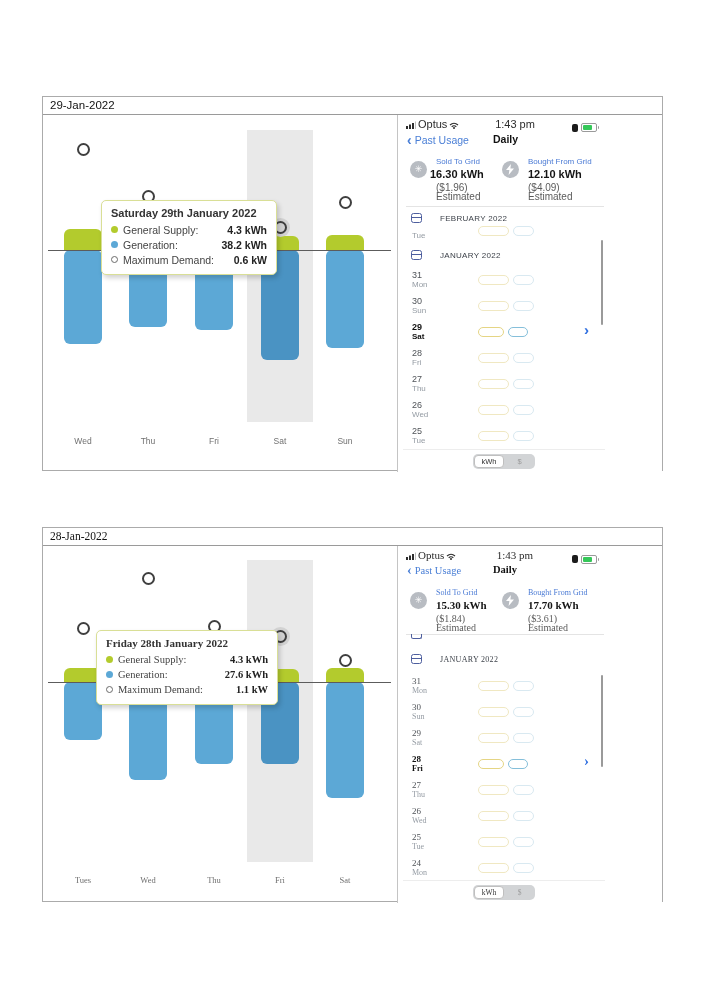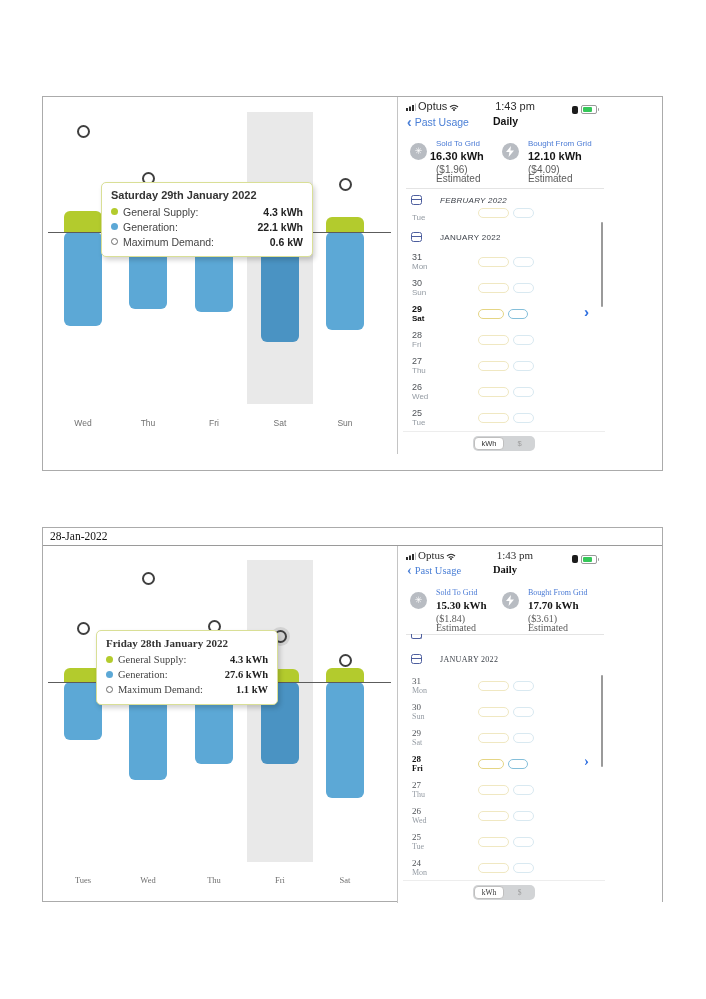--- a/index.html
+++ b/index.html
@@ -61,33 +61,34 @@
   .chev{position:absolute;left:186px;top:-1px;font-size:15px;font-weight:bold;color:#2f6fe0;}
   .sbar{position:absolute;left:203px;width:2px;background:#9a9a9a;border-radius:1px;}
   .toggle{position:absolute;left:75px;top:339px;width:62px;height:15px;background:#d2d4d6;border-radius:5px;display:flex;align-items:center;}
   .tg-left{width:30px;height:13px;margin-left:1px;background:#fff;border:1px solid #bfbfbf;border-radius:4px;font-size:7.5px;color:#333;text-align:center;line-height:12px;box-sizing:border-box;}
   .tg-right{flex:1;font-size:7.5px;color:#9b9b9b;text-align:center;}
 </style>
 </head>
 <body>
 
 <div class="panel" style="top:96px;">
+  <div class="panel-title">29-Jan-2022</div>
   <div class="panel-body">
     <div class="chart">
-      <div class="tooltip" style="left:58px;top:85px;width:212px;">
+      <div class="tooltip" style="left:58px;top:85px;width:176px;">
         <div class="tt-title">Saturday 29th January 2022</div>
         <div class="tt-row">
           <span class="mk green"></span>
           <span class="tt-label">General Supply:</span>
           <span class="tt-val">4.3 kWh</span>
         </div>
         <div class="tt-row">
           <span class="mk blue"></span>
           <span class="tt-label">Generation:</span>
-          <span class="tt-val">22.1 kWh</span>
+          <span class="tt-val">38.2 kWh</span>
         </div>
         <div class="tt-row">
           <span class="mk ringmk"></span>
           <span class="tt-label">Maximum Demand:</span>
           <span class="tt-val">0.6 kW</span>
         </div>
       </div>
     <div class="band" style="left: 204px; top: 15px; width: 66px; height: 292px;"></div>
         <div class="zero" style="left: 5px; width: 343px; top: 135px;"></div>
         <div class="gbar" style="left: 21px; top: 114px; width: 38px; height: 21px;"></div>
@@ -140,21 +141,21 @@
             <polygon points="5,0 0,6 3.4,6 2.6,11 8,4.4 4.4,4.4" fill="#fff"></polygon>
           </svg></div>
       <div class="abs stat-label" style="left:130px;top:42px;">Bought From Grid</div>
       <div class="abs stat-value" style="left:130px;top:53px;">12.10 kWh</div>
       <div class="abs stat-sub" style="left:130px;top:67px;">($4.09)</div>
       <div class="abs stat-sub" style="left:130px;top:76px;">Estimated</div>
 
       <div class="abs hsep" style="left:8px;top:91px;width:198px;"></div>
       <div class="abs" style="left:0;top:0;right:0;bottom:0;">
           <div class="abs cal" style="left: 13px; top: 98px;"></div>
-          <div class="abs mh-text" style="left: 42px; top: 99px; font-style: italic;">FEBRUARY 2022</div>
+          <div class="abs mh-text" style="left: 42px; top: 99px;">FEBRUARY 2022</div>
           <div class="lrow" style="top: 106px;">
             <div class="rnum"></div>
             <div class="rday">Tue</div>
             <div class="pill py"></div>
             <div class="pill pb"></div>
           </div>
           <div class="abs cal" style="left: 13px; top: 135px;"></div>
           <div class="abs mh-text" style="left: 42px; top: 136px;">JANUARY 2022</div>
           <div class="lrow" style="top: 155px;">
             <div class="rnum">31</div>

